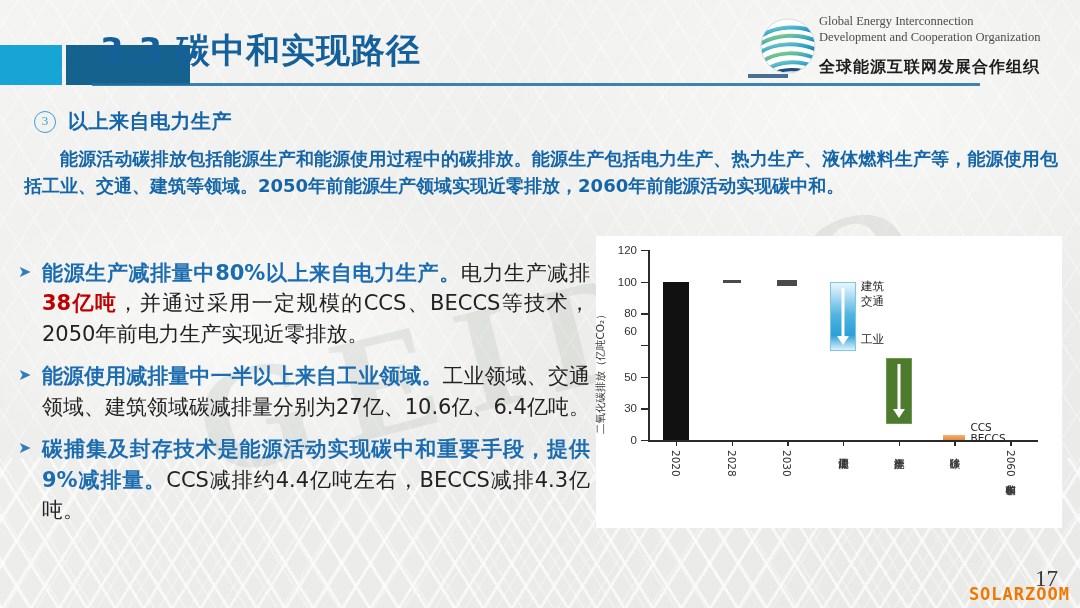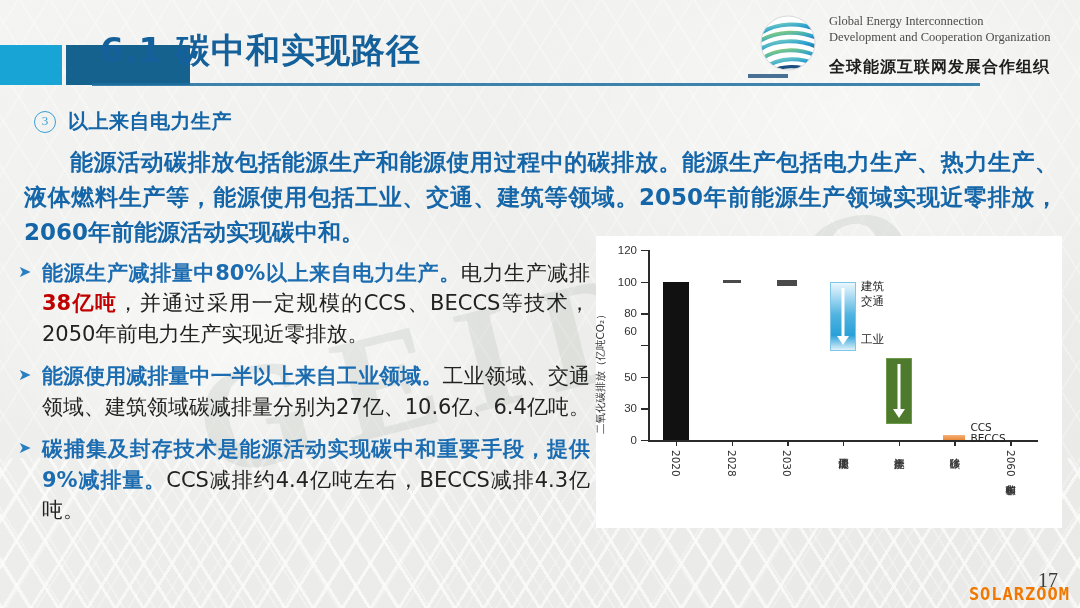--- a/index.html
+++ b/index.html
@@ -42,21 +42,21 @@
   .hdr-band{position:absolute;left:0;top:0;width:1080px;height:92px;}
   .hdr-sq-light{position:absolute;left:0;top:45px;width:62px;height:40px;background:#18a5d6;}
   .hdr-sq-dark{position:absolute;left:66px;top:45px;width:124px;height:40px;background:#15628f;}
   .hdr-rule{position:absolute;left:92px;top:83px;width:888px;height:3px;background:#1d6ea0;opacity:.85;}
   .hdr-title{
     position:absolute;left:100px;top:28px;
     font-size:34px;font-weight:700;color:#14609b;letter-spacing:1px;
     font-family:"DejaVu Sans","Liberation Sans",sans-serif;
   }
   
-  .logo-wrap{position:absolute;left:757px;top:12px;width:312px;height:68px;display:flex;gap:10px;}
+  .logo-wrap{position:absolute;left:757px;top:12px;width:312px;height:68px;display:flex;align-items:center;}
   .logo-globe{width:62px;height:62px;flex:0 0 62px;position:relative;}
   .logo-text{display:flex;flex-direction:column;justify-content:center;}
   .logo-en1,.logo-en2{
     font-family:"Liberation Serif","DejaVu Serif",serif;
     font-size:12.5px;color:#4b4b4b;line-height:1.24;white-space:nowrap;
   }
   .logo-cn{
     font-size:16px;font-weight:700;color:#1d1d1d;letter-spacing:1px;
     margin-top:12px;white-space:nowrap;
     font-family:"DejaVu Sans","Liberation Sans",sans-serif;
@@ -70,21 +70,21 @@
     color:#3a9ed6;font-size:13px;line-height:17px;text-align:center;
     font-family:"Liberation Serif",serif;
   }
   .section-head-text{
     font-size:20px;font-weight:700;color:#1566a8;letter-spacing:.5px;
     font-family:"DejaVu Sans","Liberation Sans",sans-serif;
   }
 
   .intro{
     position:absolute;left:24px;top:145px;width:1034px;
-    font-size:23px;font-weight:700;color:#1566a8;line-height:1.52;
+    font-size:18px;font-weight:700;color:#1566a8;line-height:1.52;
     text-indent:2em;text-align:justify;
     font-family:"DejaVu Sans","Liberation Sans",sans-serif;
   }
 
   .bullets{position:absolute;left:18px;top:258px;width:572px;}
   .bullet{display:flex;align-items:flex-start;gap:6px;margin-bottom:12px;}
   .bullet-arrow{
     flex:0 0 18px;color:#2a7fc1;font-size:16px;line-height:1.45;padding-top:2px;
   }
   .bullet-body{
@@ -146,42 +146,42 @@
     position:absolute;font-size:11.5px;color:#222;white-space:nowrap;
     font-family:"DejaVu Sans","Liberation Sans",sans-serif;
   }
   .ccs-label{
     position:absolute;font-size:10.5px;color:#222;line-height:1.05;white-space:nowrap;
     font-family:"DejaVu Sans","Liberation Sans",sans-serif;
   }
 
   
   .page-num{
-    position:absolute;right:22px;bottom:16px;font-size:20px;color:#3a3a3a;
+    position:absolute;right:22px;bottom:16px;font-size:23px;color:#3a3a3a;
     font-family:"Liberation Serif",serif;
   }
   .solarzoom{
     position:absolute;right:10px;bottom:4px;
     font-size:17px;font-weight:700;color:#f07800;letter-spacing:1px;
     font-family:"DejaVu Sans Mono","Liberation Mono",monospace;
   }
 </style>
 </head>
 <body>
 
 <div class="slide">
   <div class="texture"></div>
   <div class="texture-bottom"></div>
   <div class="watermark-geidco">GEIDCO</div>
 
   <div class="hdr-band">
     <div class="hdr-sq-light"></div>
     <div class="hdr-sq-dark"></div>
     <div class="hdr-rule"></div>
-    <div class="hdr-title">6.1 碳中和实现路径</div>
+    <div class="hdr-title">3.3 碳中和实现路径</div>
 
     <div class="logo-swoosh"></div>
     <div class="logo-wrap">
       <div class="logo-globe">
         <svg viewBox="0 0 62 62" width="62" height="62">
           <defs>
             <clipPath id="gclip">
                 <circle cx="31" cy="31" r="27"></circle>
               </clipPath>
             <linearGradient id="g1" x1="0" y1="0" x2="1" y2="1">

